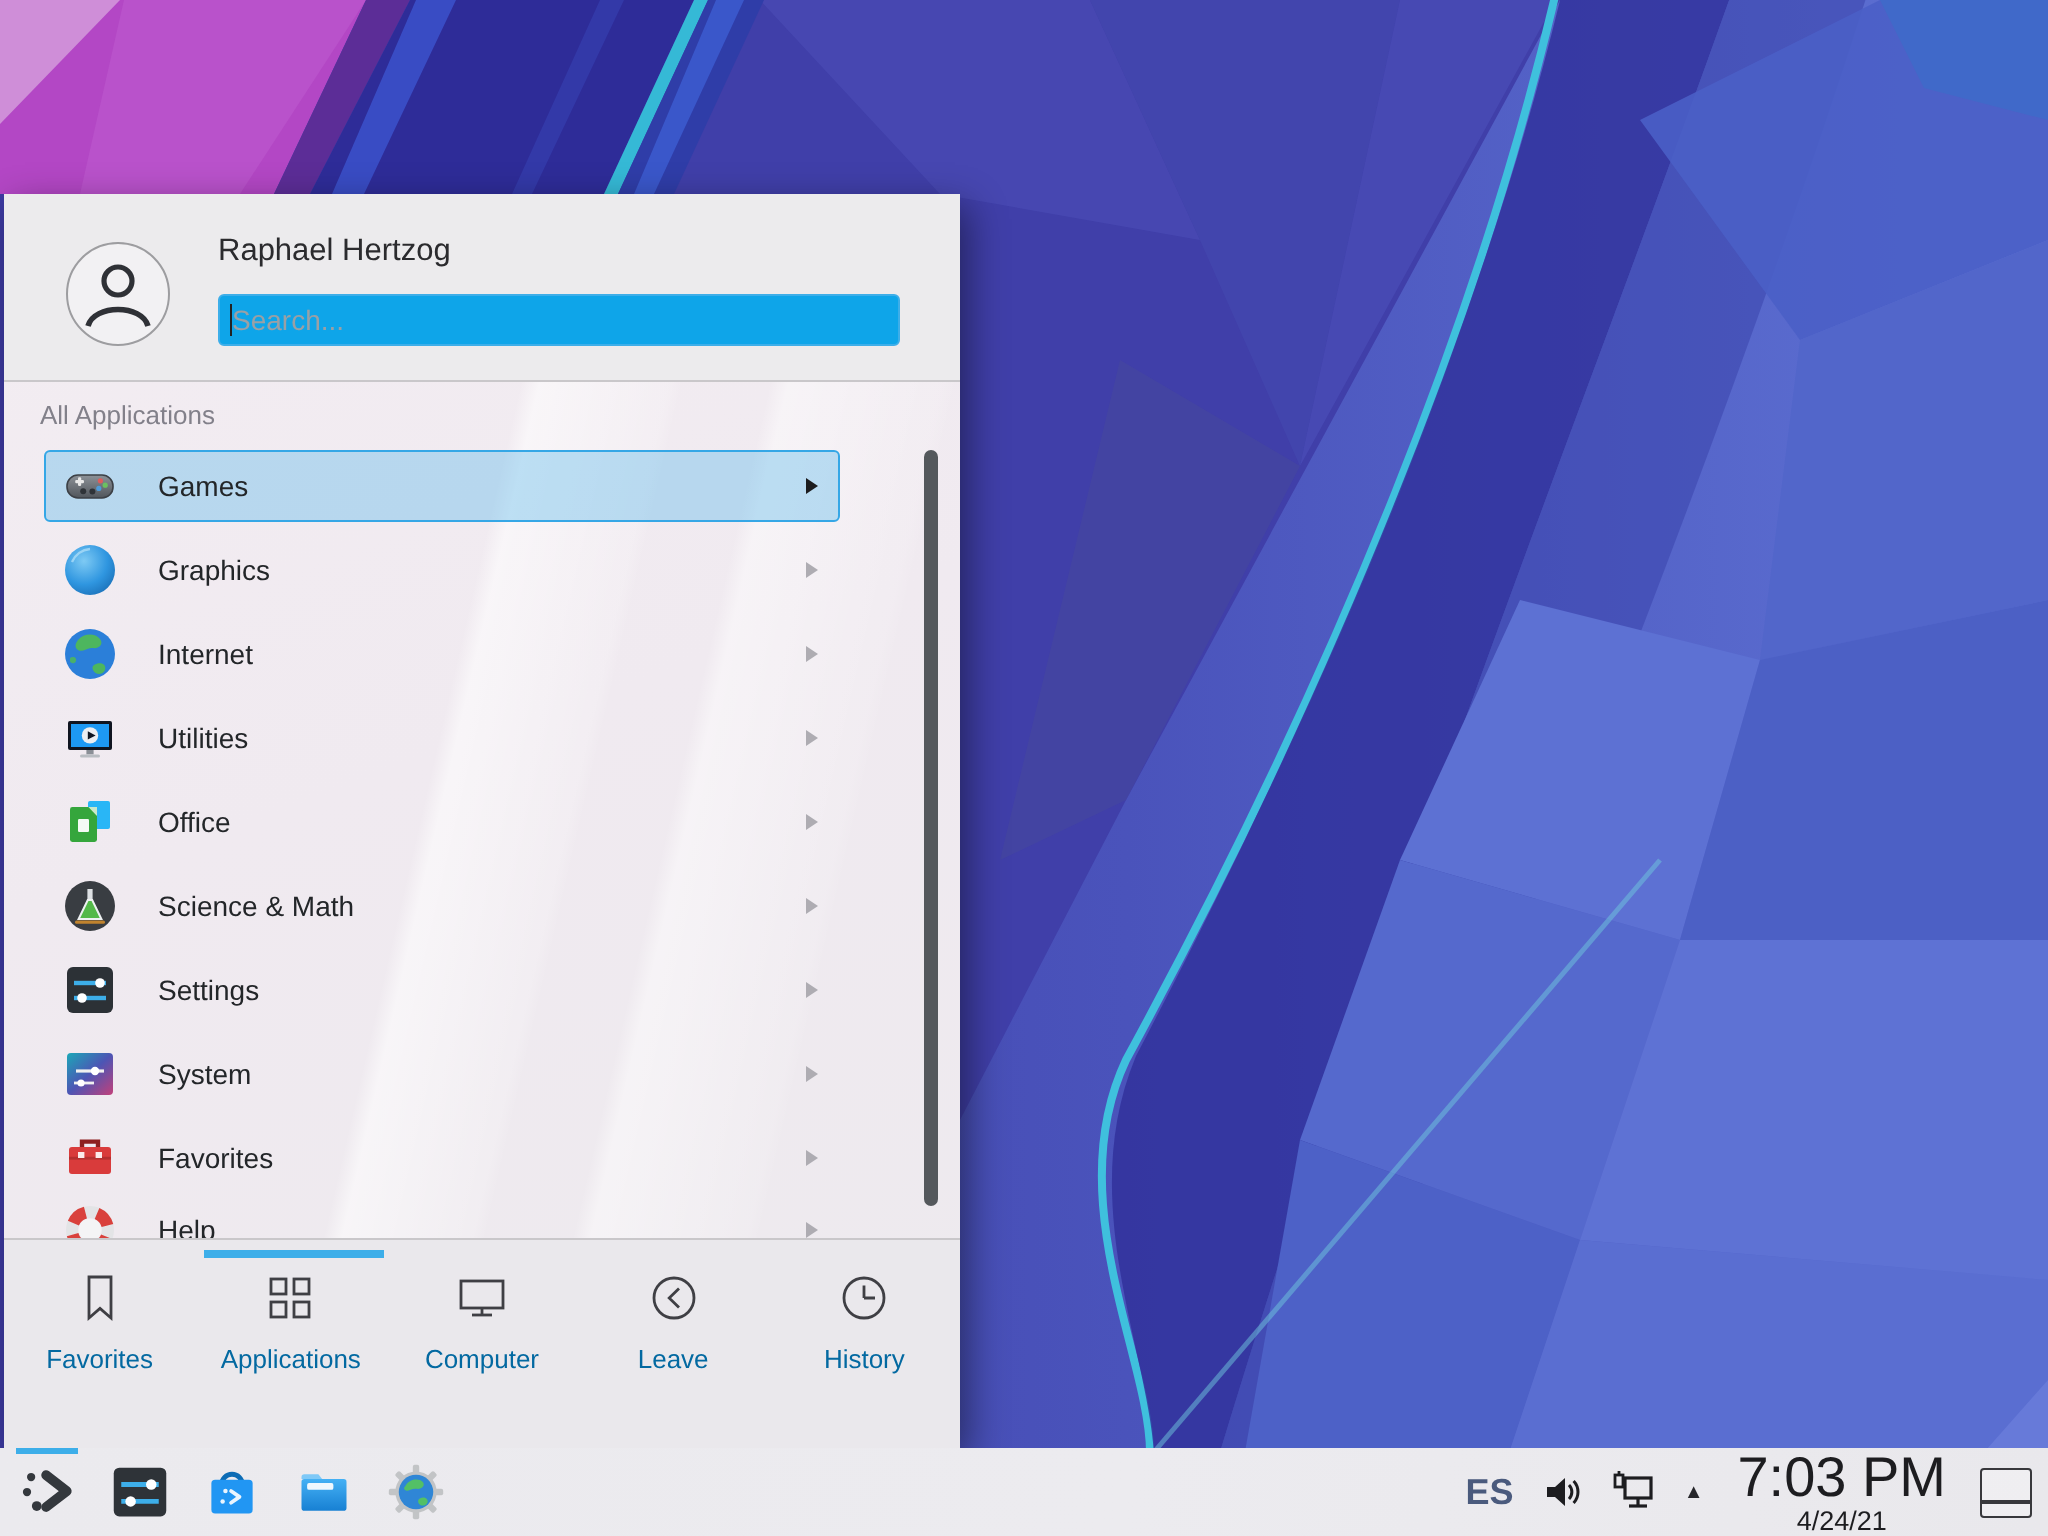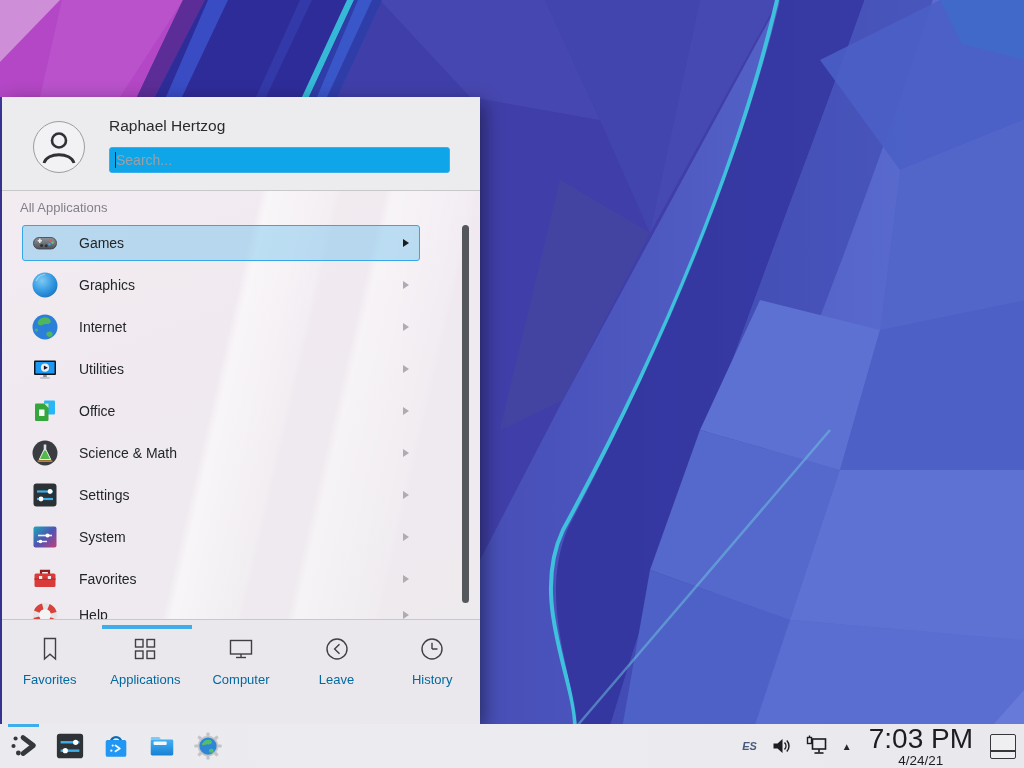--- a/index.html
+++ b/index.html
@@ -71,21 +71,21 @@
   
   .panel {
     position:absolute; left:0; bottom:0; width:1024px; height:44px; z-index:10;
     background:linear-gradient(100deg,#ebeaee 0%,#ecebef 55%,#e9e8ec 100%);
     display:flex; align-items:center;
   }
   .panel-launchers { display:flex; align-items:center; gap:15px; padding-left:8px; }
   .task-btn { position:relative; width:31px; height:31px; display:flex; align-items:center; justify-content:center; }
   .task-btn.active::before { content:""; position:absolute; left:0; top:-6.5px; width:31px; height:3px; background:#3daee9; }
   .tray { margin-left:auto; display:flex; align-items:center; gap:13px; padding-right:8px; }
-  .kbd-layout { font-size:11px; font-weight:bold; color:#4a5a7d;font-style:italic; }
+  .kbd-layout { font-size:18px; font-weight:bold; color:#4a5a7d; }
   .tray-caret { font-size:10px; color:#26262a; }
   .clock { text-align:center; line-height:1.05; color:#1d1d20; margin:0 4px; }
   .clock .time { font-size:28px; }
   .clock .date { font-size:13.5px; }
   .show-desktop { position:relative; width:26px; height:25px; border:1.5px solid #38383c; border-radius:2px; background:rgba(255,255,255,.28); }
   .show-desktop::after { content:""; position:absolute; left:0; right:0; bottom:6px; height:1.5px; background:#38383c; }
 </style>
 </head>
 <body>
 

